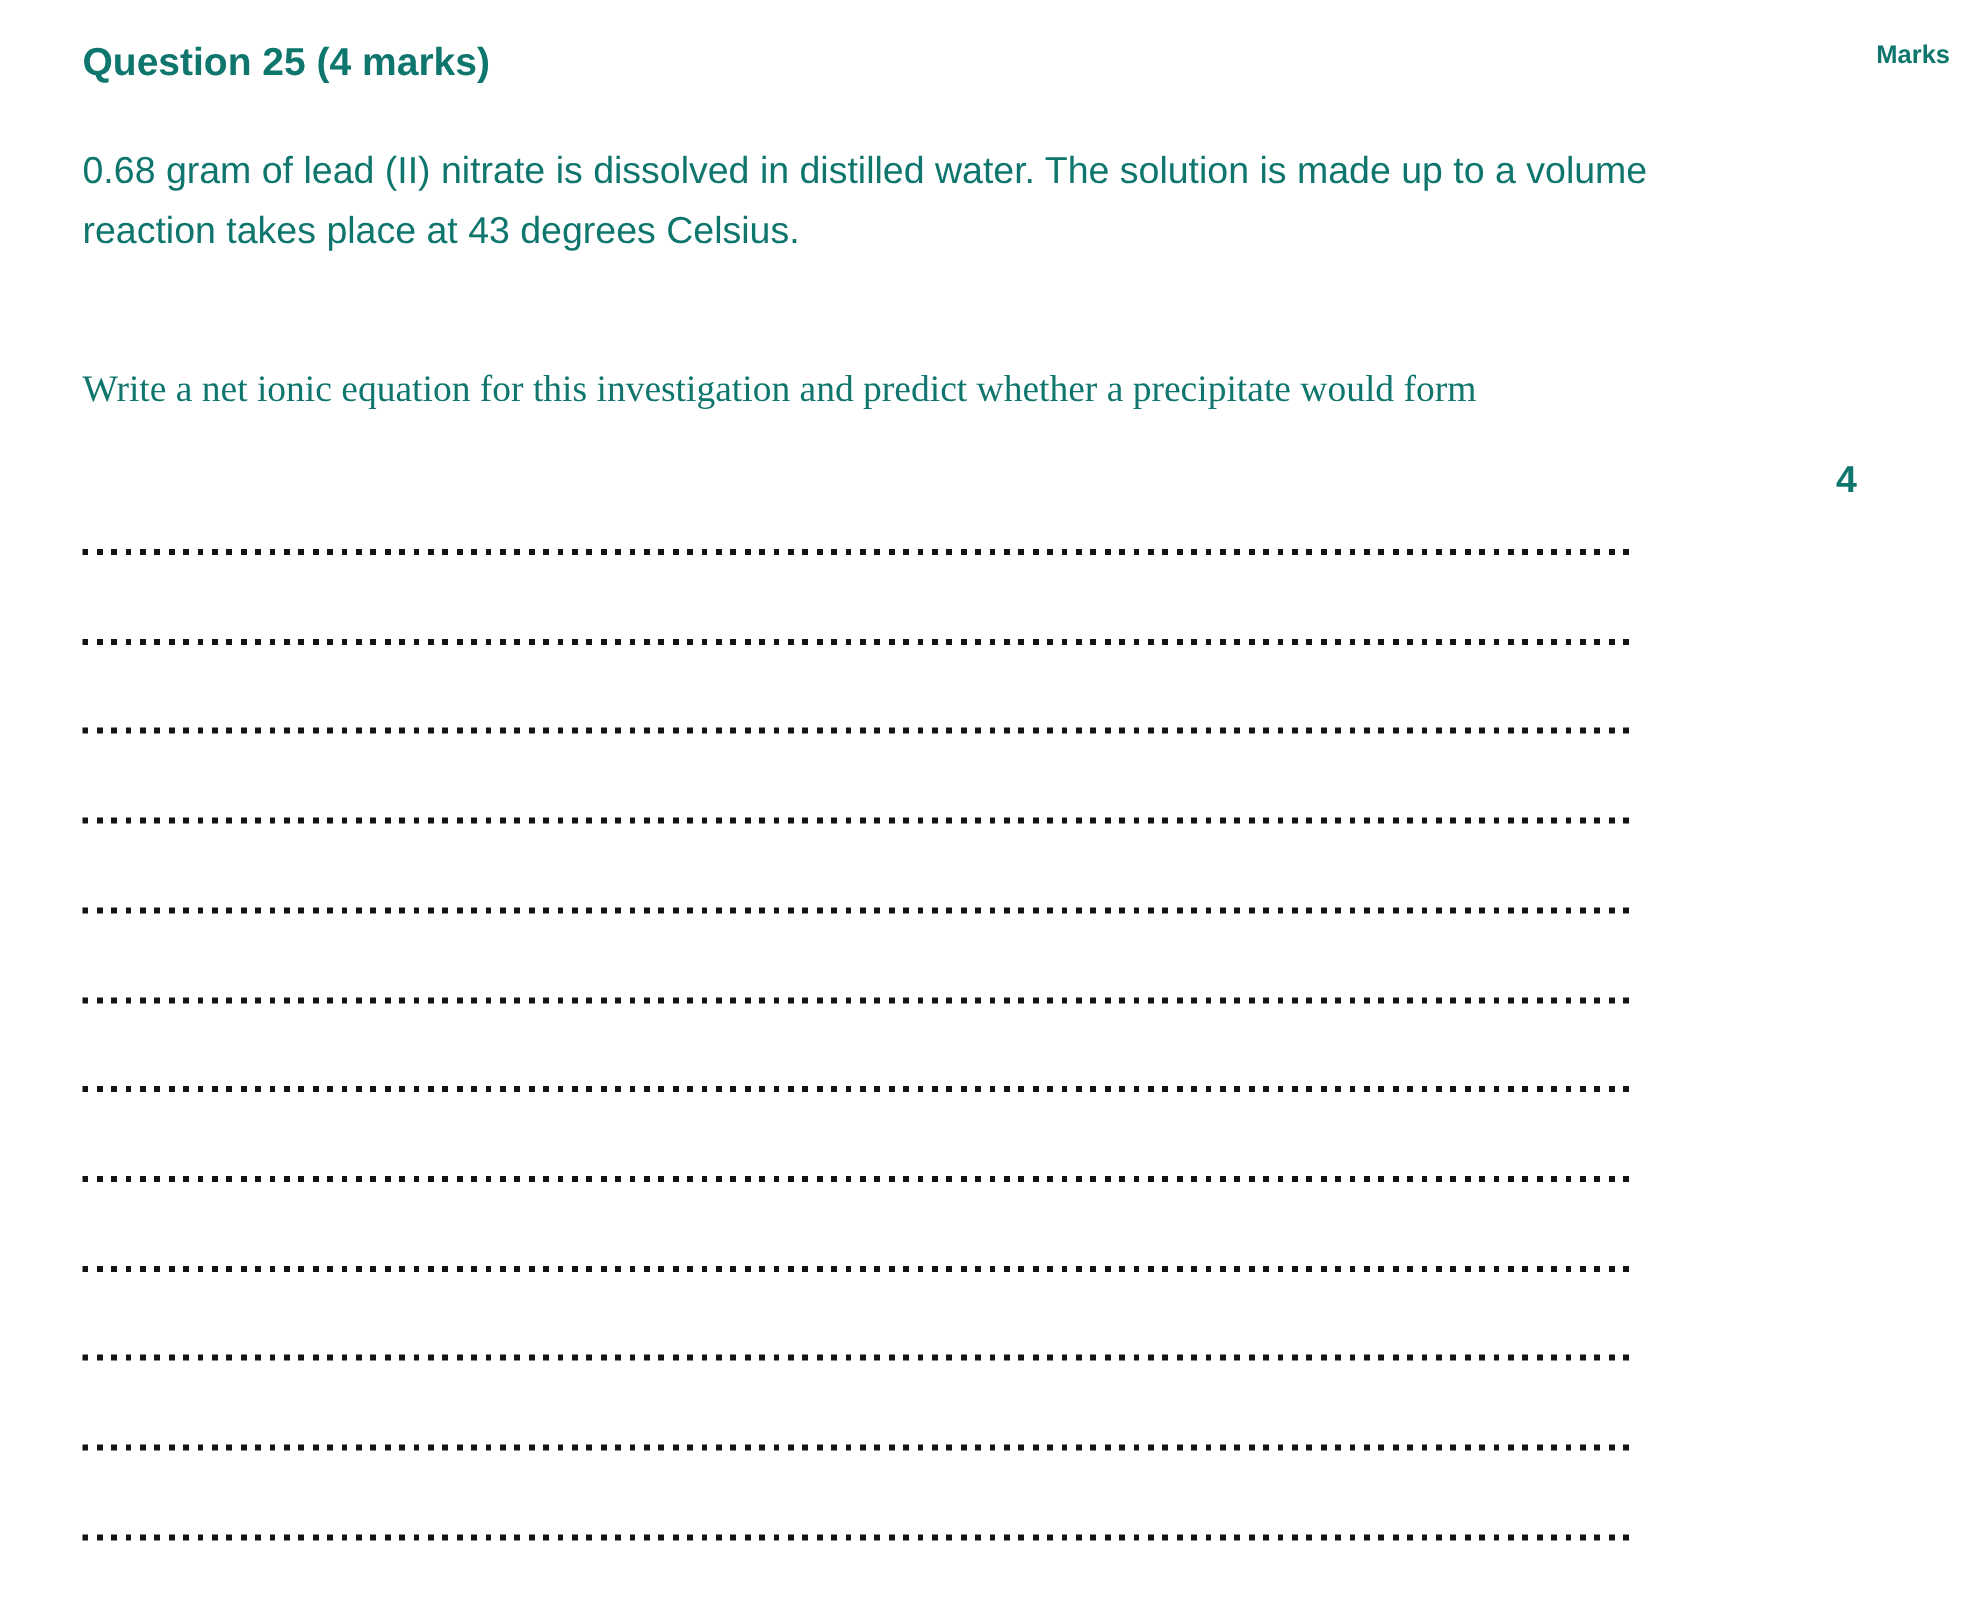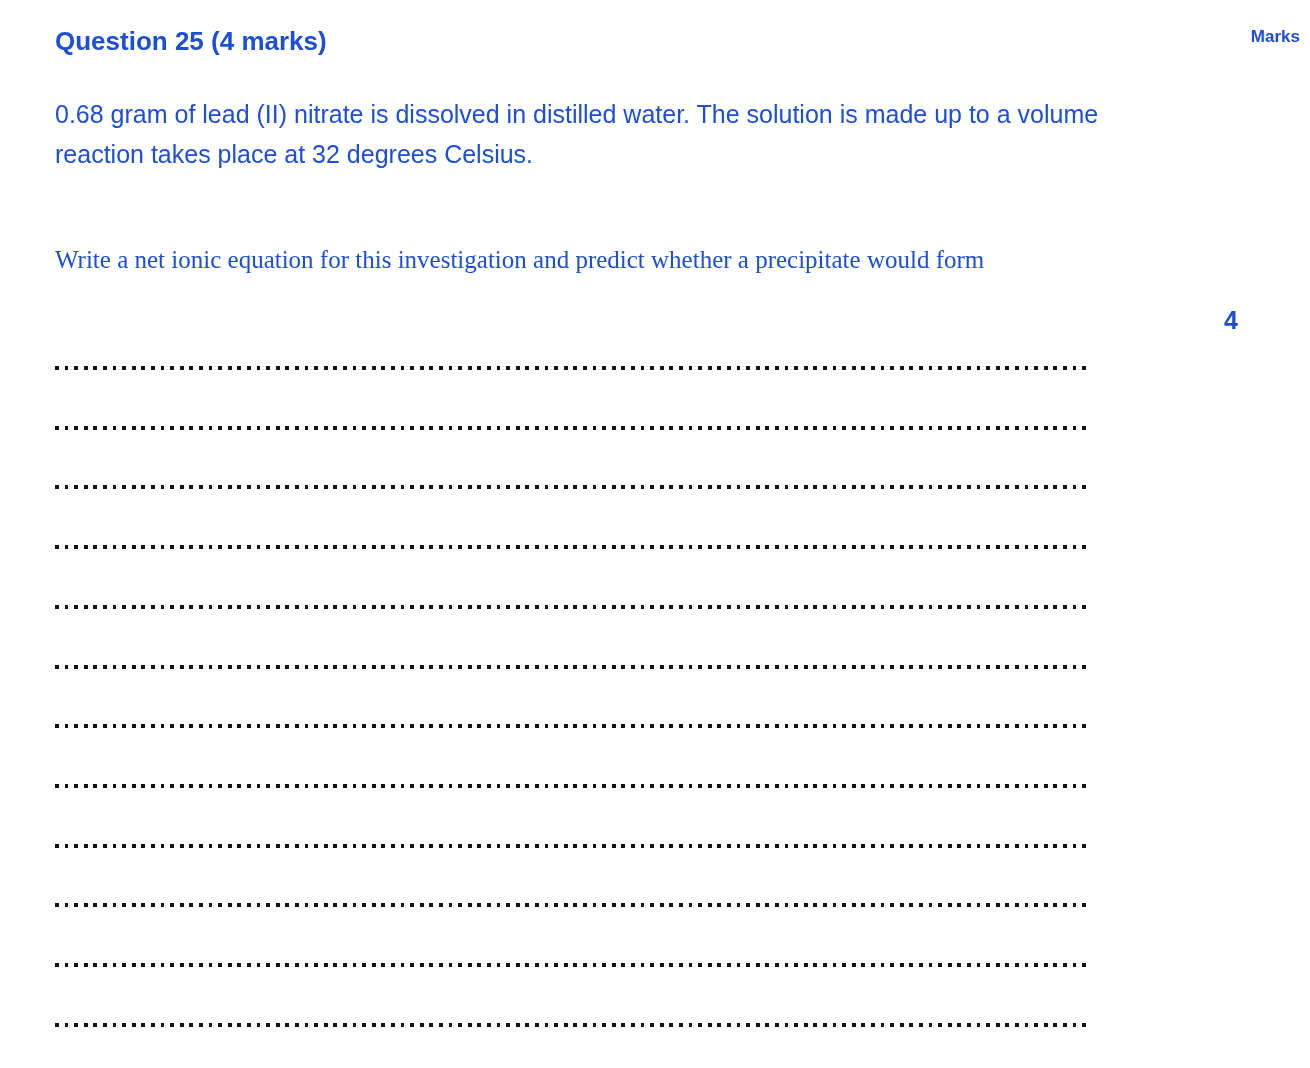--- a/index.html
+++ b/index.html
@@ -1,21 +1,21 @@
 <!DOCTYPE html>
 <html><head>
 <meta charset="utf-8">
 <style>
   html, body { margin: 0; padding: 0; background: #ffffff; }
   .page {
     position: relative;
     width: 1310px;
     height: 1068px;
     background: #ffffff;
-    color: #1d4ed8;
+    color: #0f766e;
     font-family: "Liberation Sans", sans-serif;
     overflow: hidden;
   }
   .q-heading {
     position: absolute;
     left: 55px;
     top: 26px;
     font-size: 26px;
     font-weight: 700;
     white-space: nowrap;
@@ -74,21 +74,21 @@
 <body>
 
 <div class="page">
 
   <h1 class="q-heading">Question 25 (4 marks)</h1>
 
   <div class="marks-label">Marks</div>
 
   <p class="para para-1">
     <span class="tline">0.68 gram of lead (II) nitrate is dissolved in distilled water. The solution is made up to a volume</span>
-    <span class="tline">reaction takes place at 32 degrees Celsius.</span>
+    <span class="tline">reaction takes place at 43 degrees Celsius.</span>
   </p>
 
   <p class="para para-2">
     <span class="tline">Write a net ionic equation for this investigation and predict whether a precipitate would form</span>
   </p>
 
   <div class="marks-value">4</div>
 
   <div class="answer-lines">
       <div class="answer-line" style="top: 366px;"></div>

